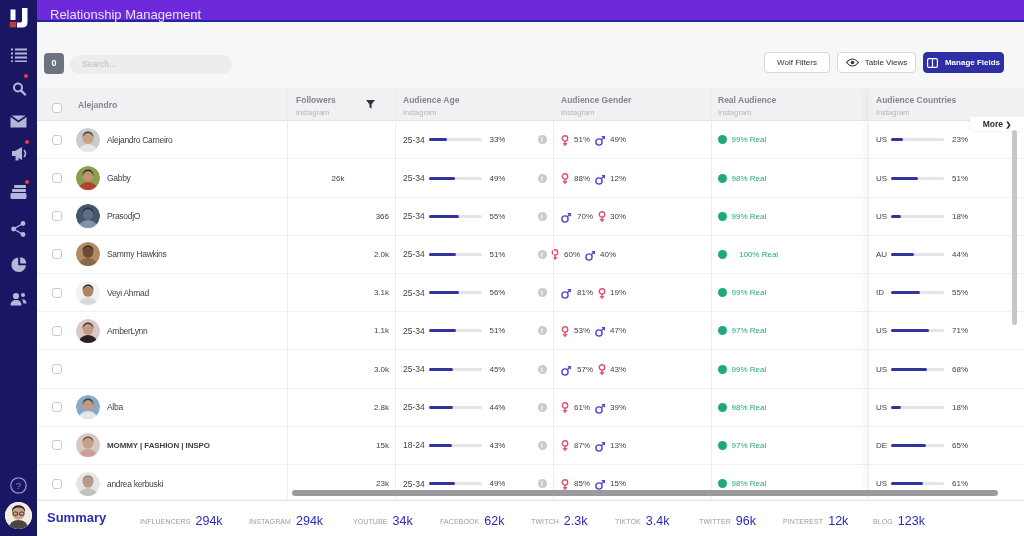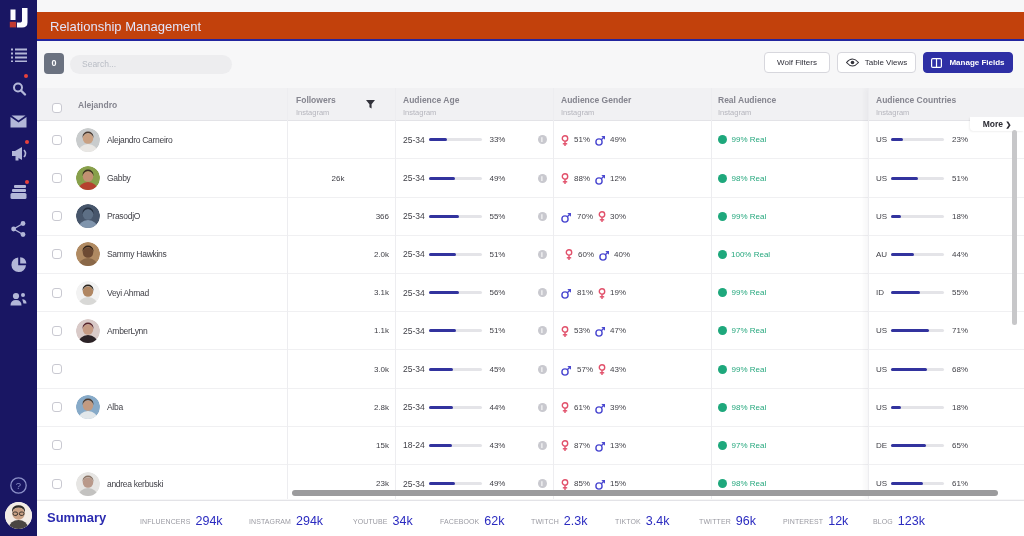--- a/index.html
+++ b/index.html
@@ -5,30 +5,30 @@
 * { margin:0; padding:0; box-sizing:border-box; }
 html,body { width:1024px; height:536px; overflow:hidden; font-family:"Liberation Sans", sans-serif; background:#f7f7f8; }
 #page { position:relative; width:1024px; height:536px; }
 
 
 #sidebar { position:absolute; left:0; top:0; width:37px; height:536px; background:#191663; z-index:30; }
 .sicon { position:absolute; left:0; width:37px; text-align:center; }
 .reddot { position:absolute; width:4px; height:4px; border-radius:50%; background:#e8413c; }
 
 
-#topbar { position:absolute; left:37px; top:12px; width:987px; height:29px; background:#c2410c; border-bottom:2px solid #23269f; z-index:20; }
+#topbar { position:absolute; left:37px; top:0; width:987px; height:22px; background:#6d28d9; border-bottom:2px solid #23269f; z-index:20; }
 #topbar .title { position:absolute; left:13px; top:7px; font-size:13px; color:#e2e4fa; }
 
 
 #badge0 { position:absolute; left:44px; top:53px; width:20px; height:21px; background:#6b7280; border-radius:4px; color:#fff; font-size:9px; font-weight:bold; text-align:center; line-height:21px; z-index:5;}
 #search { position:absolute; left:70px; top:55px; width:162px; height:19px; background:#ededef; border-radius:10px; color:#b9bdc5; font-size:8.5px; line-height:19px; padding-left:12px; z-index:5;}
 .tbtn { position:absolute; top:52px; height:21px; border:1px solid #d7d7dd; border-radius:4px; background:#fff; font-size:8px; color:#2e2e38; display:flex; align-items:center; justify-content:center; white-space:nowrap; z-index:5;}
 #btn-reset { left:764px; width:66px; }
 #btn-views { left:837px; width:79px; }
-#btn-manage { left:923px; width:90px; background:#2e2fa5; border-color:#2e2fa5; color:#fff; font-weight:bold; }
+#btn-manage { left:923px; width:81px; background:#2e2fa5; border-color:#2e2fa5; color:#fff; font-weight:bold; }
 
 
 #table { position:absolute; left:37px; top:88px; width:987px; height:411px; background:#fff; overflow:hidden; }
 #thead { position:absolute; left:0; top:0; width:987px; height:33px; background:#f1f1f3; border-bottom:1px solid #e3e3e7; }
 .hcell { position:absolute; top:0; height:33px; }
 .htitle { font-size:8.5px; font-weight:bold; color:#85858f; margin-top:7px; }
 .hsub { font-size:7.5px; color:#b5b5bd; margin-top:2.5px; }
 .vline { position:absolute; top:0; bottom:0; width:1px; background:#ededf0; }
 .row { position:absolute; left:0; width:987px; height:38.2px; border-bottom:1px solid #f0f0f2; background:#fff; }
 .cell { position:absolute; top:0; height:100%; display:flex; align-items:center; }
@@ -359,39 +359,39 @@
           <div class="cell" style="left:366px">
             <span class="agelbl">25-34</span>
             <span class="bar" style="width:53px;margin-left:4.7px">
               <i style="width:27.0px"></i>
             </span>
             <span class="pct" style="margin-left:7px">51%</span>
           </div>
           <div class="cell" style="left:500.5px">
             <span class="ginfo">i</span>
           </div>
-          <div class="cell gcell" style="left:528px">
+          <div class="cell gcell" style="left:514px">
             <svg width="8" height="12" viewBox="0 0 8 12" style="display:block">
               <circle cx="4" cy="3.4" r="2.7" fill="none" stroke="#e1506a" stroke-width="1.4"></circle>
               <line x1="4" y1="6.1" x2="4" y2="11" stroke="#e1506a" stroke-width="1.4"></line>
               <line x1="1.8" y1="8.8" x2="6.2" y2="8.8" stroke="#e1506a" stroke-width="1.4"></line>
             </svg>
             <span class="pct" style="margin-left:5px">60%</span>
             <span style="margin-left:5px;position:relative;top:1px">
               <svg width="11" height="11" viewBox="0 0 11 11" style="display:block">
                 <circle cx="4" cy="7" r="3.1" fill="none" stroke="#4a48d0" stroke-width="1.4"></circle>
                 <line x1="6.3" y1="4.7" x2="9.6" y2="1.4" stroke="#4a48d0" stroke-width="1.4"></line>
                 <path d="M6.3 1 L10 1 L10 4.7 Z" fill="#4a48d0"></path>
               </svg>
             </span>
             <span class="pct" style="margin-left:4px">40%</span>
           </div>
           <div class="cell" style="left:681px">
             <span class="rdot"></span>
-            <span class="real" style="margin-left:4px">100% Real</span>
+            <span class="real" style="margin-left:12px">100% Real</span>
           </div>
           <div class="cell" style="left:839px">
             <span class="num" style="width:15px">AU</span>
             <span class="bar" style="width:53px">
               <i style="width:23.3px"></i>
             </span>
             <span class="pct" style="margin-left:8px">44%</span>
           </div>
         </div>
 <div class="row" style="top:186.1px">
@@ -597,20 +597,29 @@
             <span class="num" style="width:15px">US</span>
             <span class="bar" style="width:53px">
               <i style="width:9.5px"></i>
             </span>
             <span class="pct" style="margin-left:8px">18%</span>
           </div>
         </div>
 <div class="row" style="top:338.9px">
           <div class="cell" style="left:14.5px">
             <span class="chk"></span>
+          </div>
+          <div class="cell" style="left:39px">
+            <svg class="avatar" width="24" height="24" viewBox="0 0 24 24">
+              <circle cx="12" cy="12" r="12" fill="#d6c9c2"></circle>
+              <ellipse cx="12" cy="25" rx="10" ry="9" fill="#c8a09a"></ellipse>
+              <circle cx="12" cy="10.5" r="5.2" fill="#caa089"></circle>
+              <path d="M6.6 10.5 a5.4 5.4 0 0 1 10.8 0 l0 -2.2 a5.4 4.8 0 0 0 -10.8 0 Z" fill="#6a4a38"></path>
+            </svg>
+            <span class="name" style="font-weight:bold;font-size:8px;letter-spacing:-0.1px">MOMMY | FASHION | INSPO</span>
           </div>
           <div class="cell" style="left:250px;width:102px;justify-content:flex-end">
             <span class="num">15k</span>
           </div>
           <div class="cell" style="left:366px">
             <span class="agelbl">18-24</span>
             <span class="bar" style="width:53px;margin-left:4.7px">
               <i style="width:22.8px"></i>
             </span>
             <span class="pct" style="margin-left:7px">43%</span>

